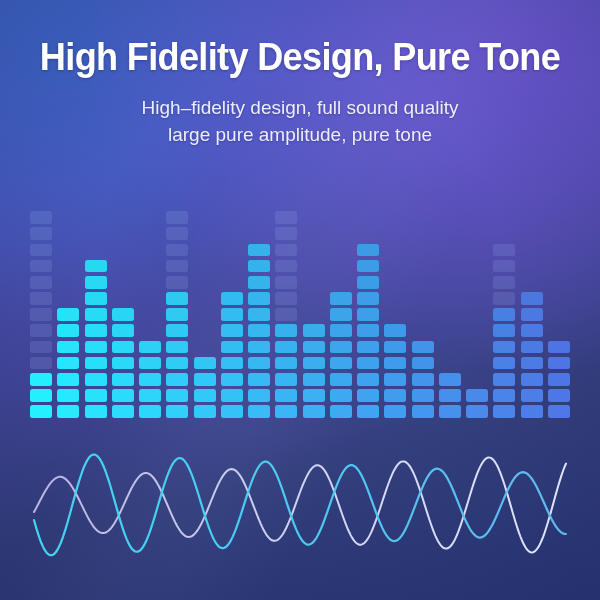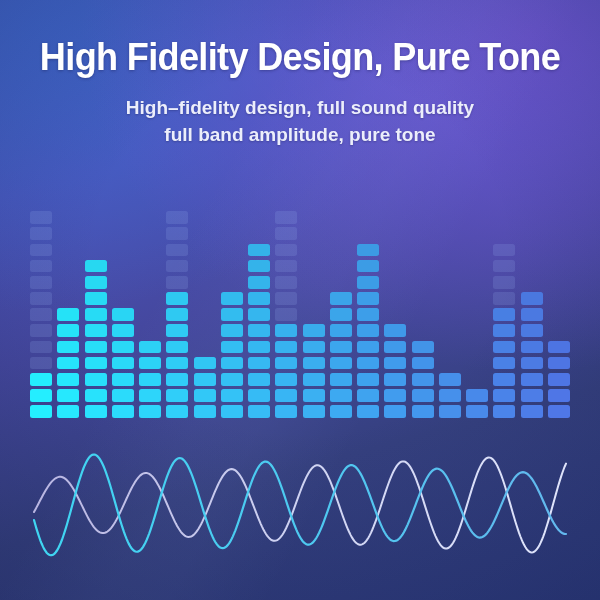--- a/index.html
+++ b/index.html
@@ -52,21 +52,21 @@
     letter-spacing: -0.7px;
     line-height: 1.05;
     text-shadow: 0 1px 3px rgba(20,24,70,0.35);
     transform: scaleX(0.95);
   }
   #subtitle {
     margin: 16px 0 0 0;
     color: #eceefb;
     font-size: 19px;
     line-height: 1.45;
-    font-weight: 700;
+    font-weight: 400;
     text-shadow: 0 1px 2px rgba(20,24,70,0.30);
   }
 
   
   #equalizer {
     position: absolute;
     left: 30px;
     top: 216px;
     width: 540px;
     height: 202px;
@@ -108,21 +108,21 @@
 <body>
 
 <div id="banner">
 
   <div id="sheen"></div>
 
   <div id="text-block">
     <h1 id="title">High Fidelity Design, Pure Tone</h1>
     <p id="subtitle">
       <span>High–fidelity design, full sound quality</span><br>
-      <span>full band amplitude, pure tone</span>
+      <span>large pure amplitude, pure tone</span>
     </p>
   </div>
 
   <div id="equalizer">
       <div class="eq-col">
         <div class="seg lit" style="background: rgb(36, 240, 255);"></div>
         <div class="seg lit" style="background: rgb(36, 238, 255);"></div>
         <div class="seg lit" style="background: rgb(36, 237, 254);"></div>
         <div class="seg dim"></div>
         <div class="seg dim"></div>

